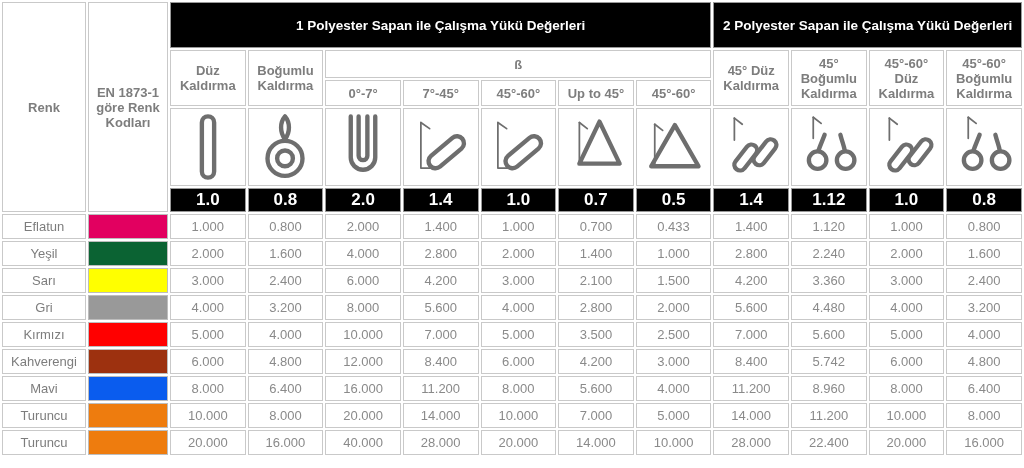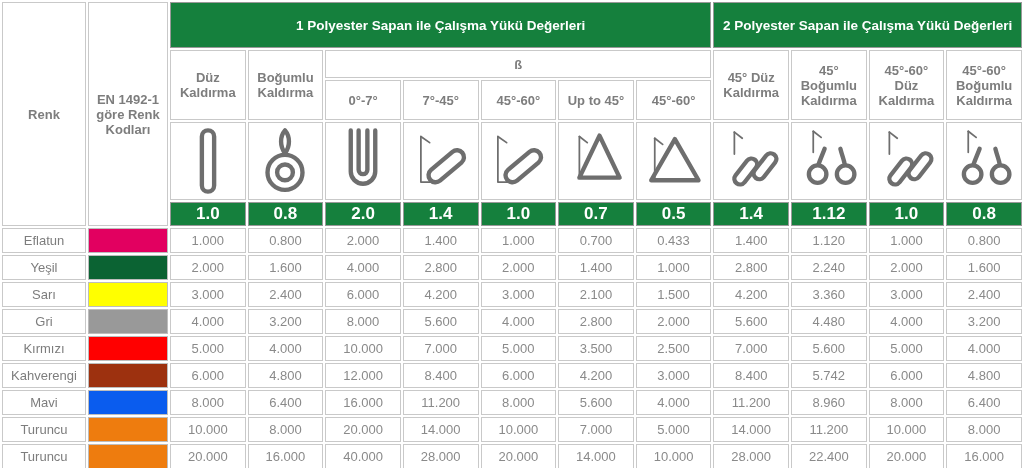--- a/index.html
+++ b/index.html
@@ -25,27 +25,27 @@
   th {
     font-weight:bold;
     font-size:13px;
     color:#7d7d7d;
   }
   td {
     font-size:13px;
     color:#8a8a8a;
   }
   .band {
-    background:#15803d;
+    background:#000000;
     color:#ffffff;
     border-color:#999999;
   }
   .group-h { height:46px; font-size:13.5px; }
   .sub1 th { height:28px;margin-left:26px; }
-  .sub2 th { height:40px; }
+  .sub2 th { height:26px; }
   .icon-cell { height:78px; }
   .icon-cell svg { height:70px; width:62px; display:block; margin:0 auto; }
   .icon-cell svg * { fill:none; stroke:#6e6e6e; stroke-width:5; stroke-linecap:round; stroke-linejoin:round; }
   .icon-cell svg .thin * { stroke-width:2; }
   .factor-cell { height:22px; font-weight:bold; font-size:17px; }
   tbody td { height:25px; }
   .name-cell { color:#7d7d7d;margin-left:27px; }
   .swatch-cell { border:1px solid #bdbdbd; }
 </style>
 </head>
@@ -63,21 +63,21 @@
       <col>
       <col>
       <col>
       <col>
       <col>
       <col>
   </colgroup>
   <thead>
     <tr>
       <th rowspan="5">Renk</th>
-      <th rowspan="5">EN 1492-1 göre Renk Kodları</th>
+      <th rowspan="5">EN 1873-1 göre Renk Kodları</th>
       <th colspan="7" class="band group-h">1 Polyester Sapan ile Çalışma Yükü Değerleri</th>
       <th colspan="4" class="band group-h">2 Polyester Sapan ile Çalışma Yükü Değerleri</th>
     </tr>
     <tr class="sub1">
       <th rowspan="2">Düz Kaldırma</th>
       <th rowspan="2">Boğumlu Kaldırma</th>
       <th colspan="5">ß</th>
       <th rowspan="2">45° Düz Kaldırma</th>
       <th rowspan="2">45° Boğumlu Kaldırma</th>
       <th rowspan="2">45°-60° Düz Kaldırma</th>

